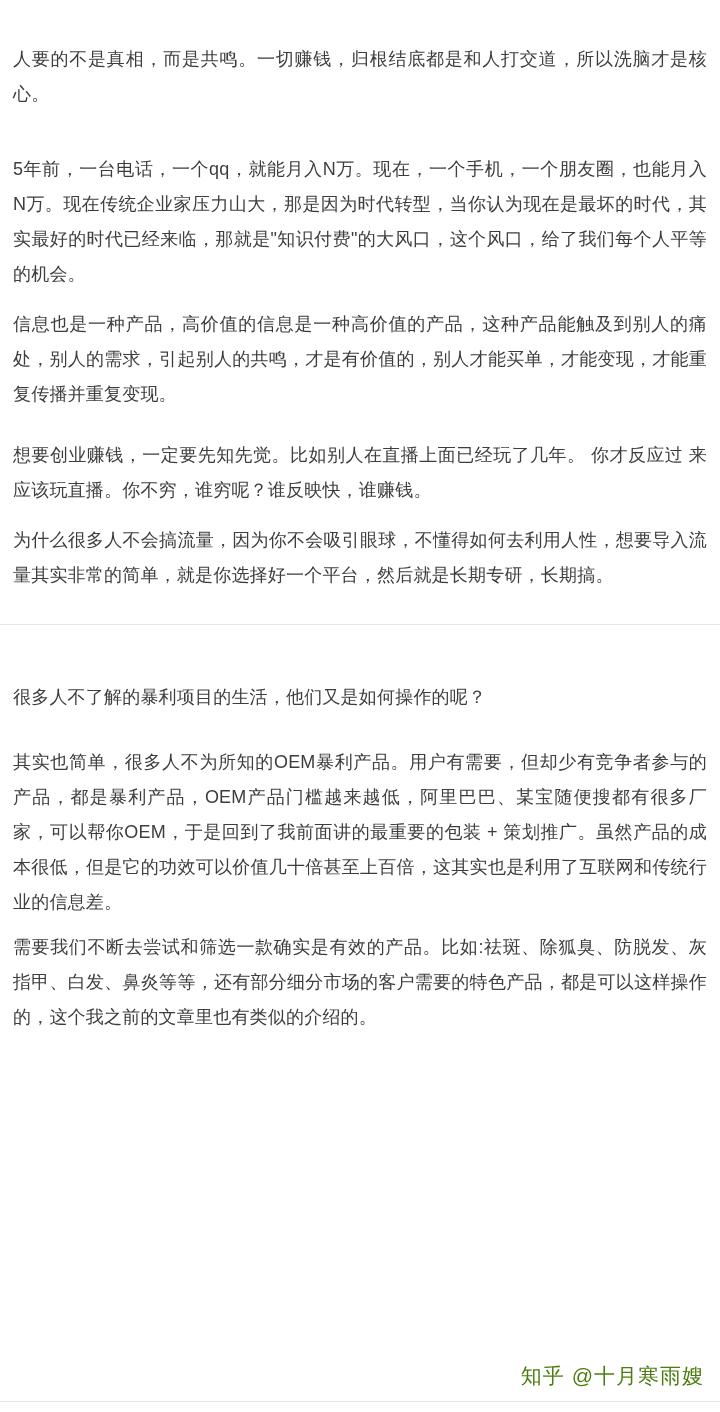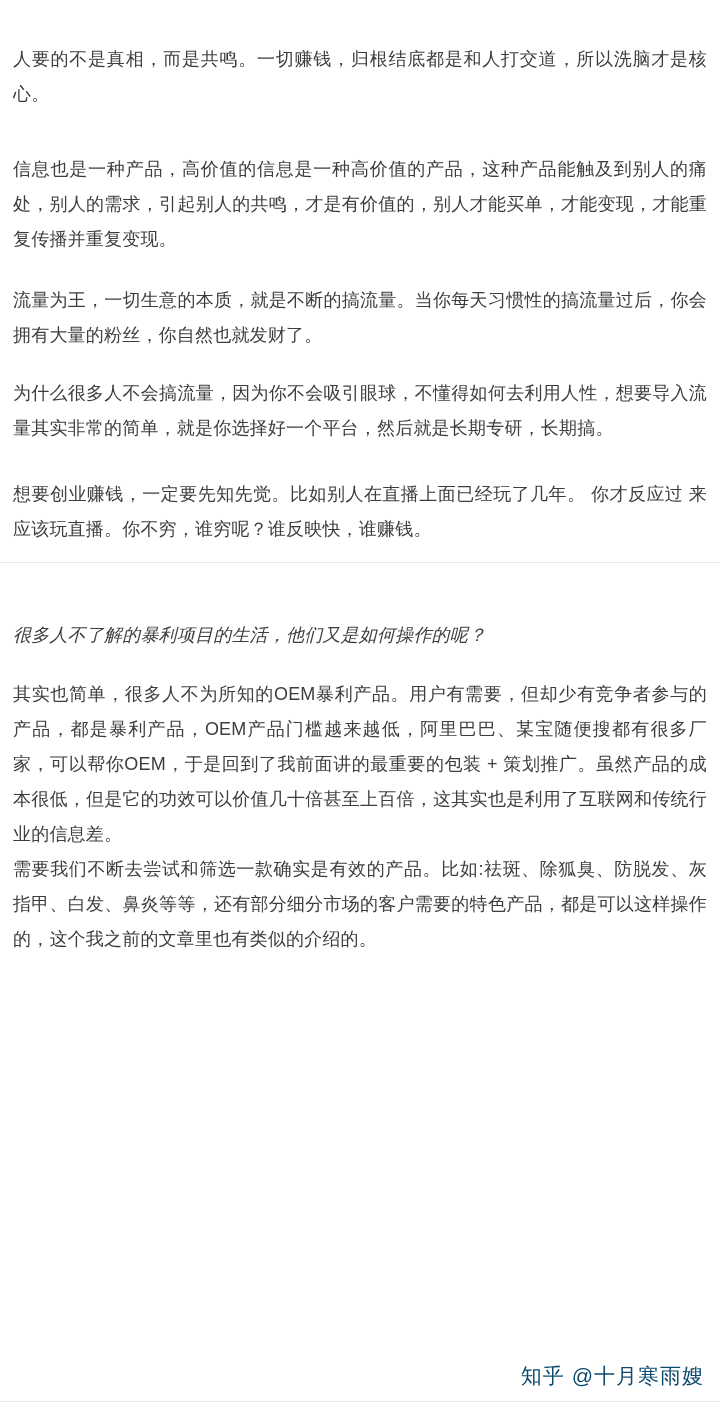--- a/index.html
+++ b/index.html
@@ -25,22 +25,22 @@
     color: #3d3d3d;
     letter-spacing: 0.2px;
     text-align: justify;
   }
   
   .mb40 { margin-bottom: 40px; }
   .mb15 { margin-bottom: 15px; }
   .mb42 { margin-bottom: 26px; }
   .mb23 { margin-bottom: 23px; }
   .mb31 { margin-bottom: 31px; }
-  .mb18 { margin-bottom: 24px; font-style: italic; }
-  .mb10 { }
+  .mb18 { margin-bottom: 30px; }
+  .mb10 { margin-bottom: 10px; }
   .mb47 { margin-bottom: 28px; }
   .divider {
     border: none;
     border-top: 1px solid #e8e8e8;
     height: 0;
     margin-left: -13px;
     margin-right: -13px;
   }
   .divider.mid { margin-bottom: 55px; }
   .qa .para {
@@ -49,45 +49,45 @@
     margin: 0;
   }
   .indent-1 { text-indent: 1.2em; }
   .indent-2 { text-indent: 2.2em; }
   .indent-3 { text-indent: 1.8em; }
   .watermark {
     position: absolute;
     top: 1362px;
     right: 16px;
     font-size: 21px;
-    color: #0c4a6e;
+    color: #4d7c0f;
     letter-spacing: 1px;
     white-space: nowrap;
   }
   .bottom-divider {
     position: absolute;
     left: 0;
     top: 1401px;
     width: 720px;
     border: none;
     border-top: 1px solid #e8e8e8;
     height: 0;
   }
 </style>
 </head>
 <body>
 
 <div class="page">
   <div class="article">
 
     <p class="para mb40">人要的不是真相，而是共鸣。一切赚钱，归根结底都是和人打交道，所以洗脑才是核心。</p>
+    <p class="para mb15">5年前，一台电话，一个qq，就能月入N万。现在，一个手机，一个朋友圈，也能月入N万。现在传统企业家压力山大，那是因为时代转型，当你认为现在是最坏的时代，其实最好的时代已经来临，那就是"知识付费"的大风口，这个风口，给了我们每个人平等的机会。</p>
     <p class="para mb42">信息也是一种产品，高价值的信息是一种高价值的产品，这种产品能触及到别人的痛处，别人的需求，引起别人的共鸣，才是有价值的，别人才能买单，才能变现，才能重复传播并重复变现。</p>
-    <p class="para mb23">流量为王，一切生意的本质，就是不断的搞流量。当你每天习惯性的搞流量过后，你会拥有大量的粉丝，你自然也就发财了。</p>
+    <p class="para mb15">想要创业赚钱，一定要先知先觉。比如别人在直播上面已经玩了几年。 你才反应过 来应该玩直播。你不穷，谁穷呢？谁反映快，谁赚钱。</p>
     <p class="para mb31">为什么很多人不会搞流量，因为你不会吸引眼球，不懂得如何去利用人性，想要导入流量其实非常的简单，就是你选择好一个平台，然后就是长期专研，长期搞。</p>
-    <p class="para mb15">想要创业赚钱，一定要先知先觉。比如别人在直播上面已经玩了几年。 你才反应过 来应该玩直播。你不穷，谁穷呢？谁反映快，谁赚钱。</p>
 
     <hr class="divider mid">
 
     <p class="para mb18">很多人不了解的暴利项目的生活，他们又是如何操作的呢？</p>
     <p class="para mb10">其实也简单，很多人不为所知的OEM暴利产品。用户有需要，但却少有竞争者参与的产品，都是暴利产品，OEM产品门槛越来越低，阿里巴巴、某宝随便搜都有很多厂家，可以帮你OEM，于是回到了我前面讲的最重要的包装 + 策划推广。虽然产品的成本很低，但是它的功效可以价值几十倍甚至上百倍，这其实也是利用了互联网和传统行业的信息差。</p>
     <p class="para mb47">需要我们不断去尝试和筛选一款确实是有效的产品。比如:祛斑、除狐臭、防脱发、灰指甲、白发、鼻炎等等，还有部分细分市场的客户需要的特色产品，都是可以这样操作的，这个我之前的文章里也有类似的介绍的。</p>
 
 
   </div>
 

